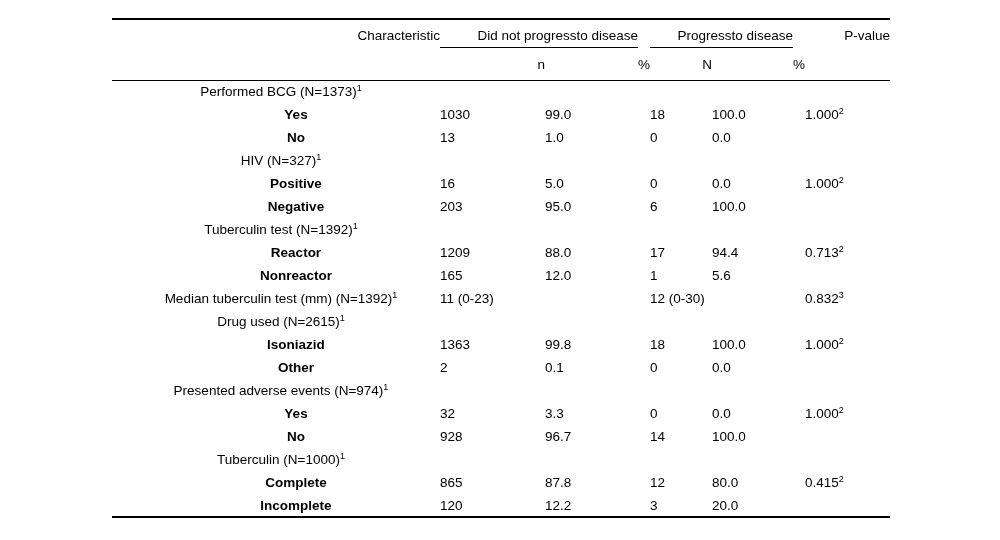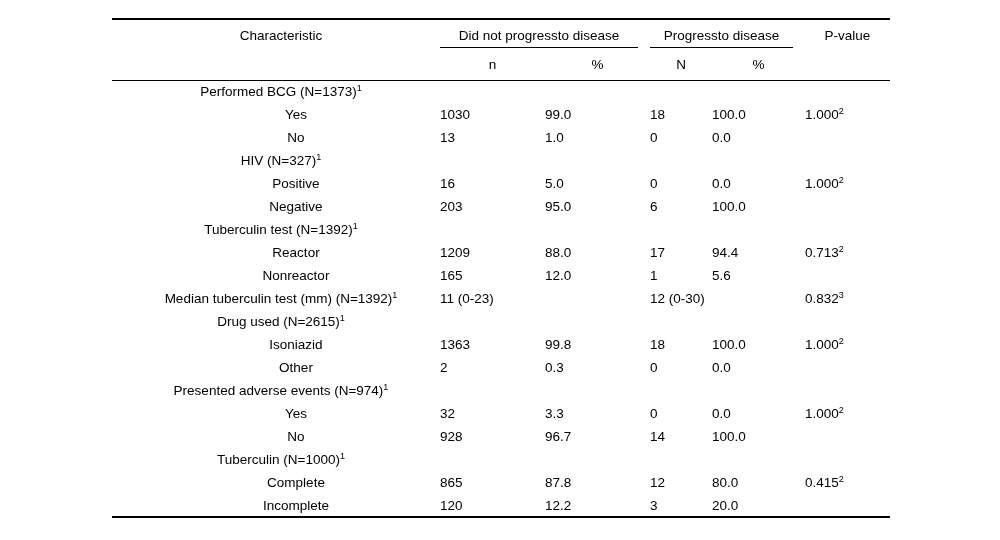--- a/index.html
+++ b/index.html
@@ -22,21 +22,21 @@
   }
   col.c-label { width: 328px; }
   col.c-n1    { width: 105px; }
   col.c-p1    { width: 105px; }
   col.c-n2    { width: 62px;  }
   col.c-p2    { width: 93px;  }
   col.c-pv    { width: 85px;  }
 
   th {
     font-weight: normal;
-    text-align: center;
+    text-align: right;
     vertical-align: bottom;
   }
   thead tr.group-row th { height: 30px; padding-bottom: 2px; }
   thead tr.sub-row th   { height: 30px; vertical-align: middle; border-bottom: 1.5px solid #000; }
   th.th-char, th.th-pv  { border-bottom: 1.5px solid #000; vertical-align: top; padding-top: 8px; }
   th.th-char { padding-left: 10px; }
 
   th.th-group { vertical-align: bottom; padding: 0; }
   th.th-group .spanner {
     display: block;
@@ -45,21 +45,21 @@
     margin-right: 12px;
     white-space: nowrap;
   }
 
   td {
     height: 23px;
     vertical-align: middle;
     white-space: nowrap;
   }
   td.td-label { padding-left: 10px; text-align: center; }
-  td.td-label.indent { padding-left: 40px; }
+  td.td-label.indent { padding-left: 40px; font-weight: bold; }
 
   sup.sup {
     font-size: 9px;
     line-height: 0;
     vertical-align: super;
   }
 </style>
 </head>
 <body>
 
@@ -196,21 +196,21 @@
     <td class="td-num">1363</td>
     <td class="td-num">99.8</td>
     <td class="td-num">18</td>
     <td class="td-num">100.0</td>
     <td class="td-pv"><span>1.000</span><sup class="sup">2</sup></td>
   </tr>
 
   <tr>
     <td class="td-label indent"><span>Other</span><sup class="sup"></sup></td>
     <td class="td-num">2</td>
-    <td class="td-num">0.3</td>
+    <td class="td-num">0.1</td>
     <td class="td-num">0</td>
     <td class="td-num">0.0</td>
     <td class="td-pv"><span></span><sup class="sup"></sup></td>
   </tr>
 
   <tr>
     <td class="td-label"><span>Presented adverse events (N=974)</span><sup class="sup">1</sup></td>
     <td class="td-num"></td>
     <td class="td-num"></td>
     <td class="td-num"></td>

